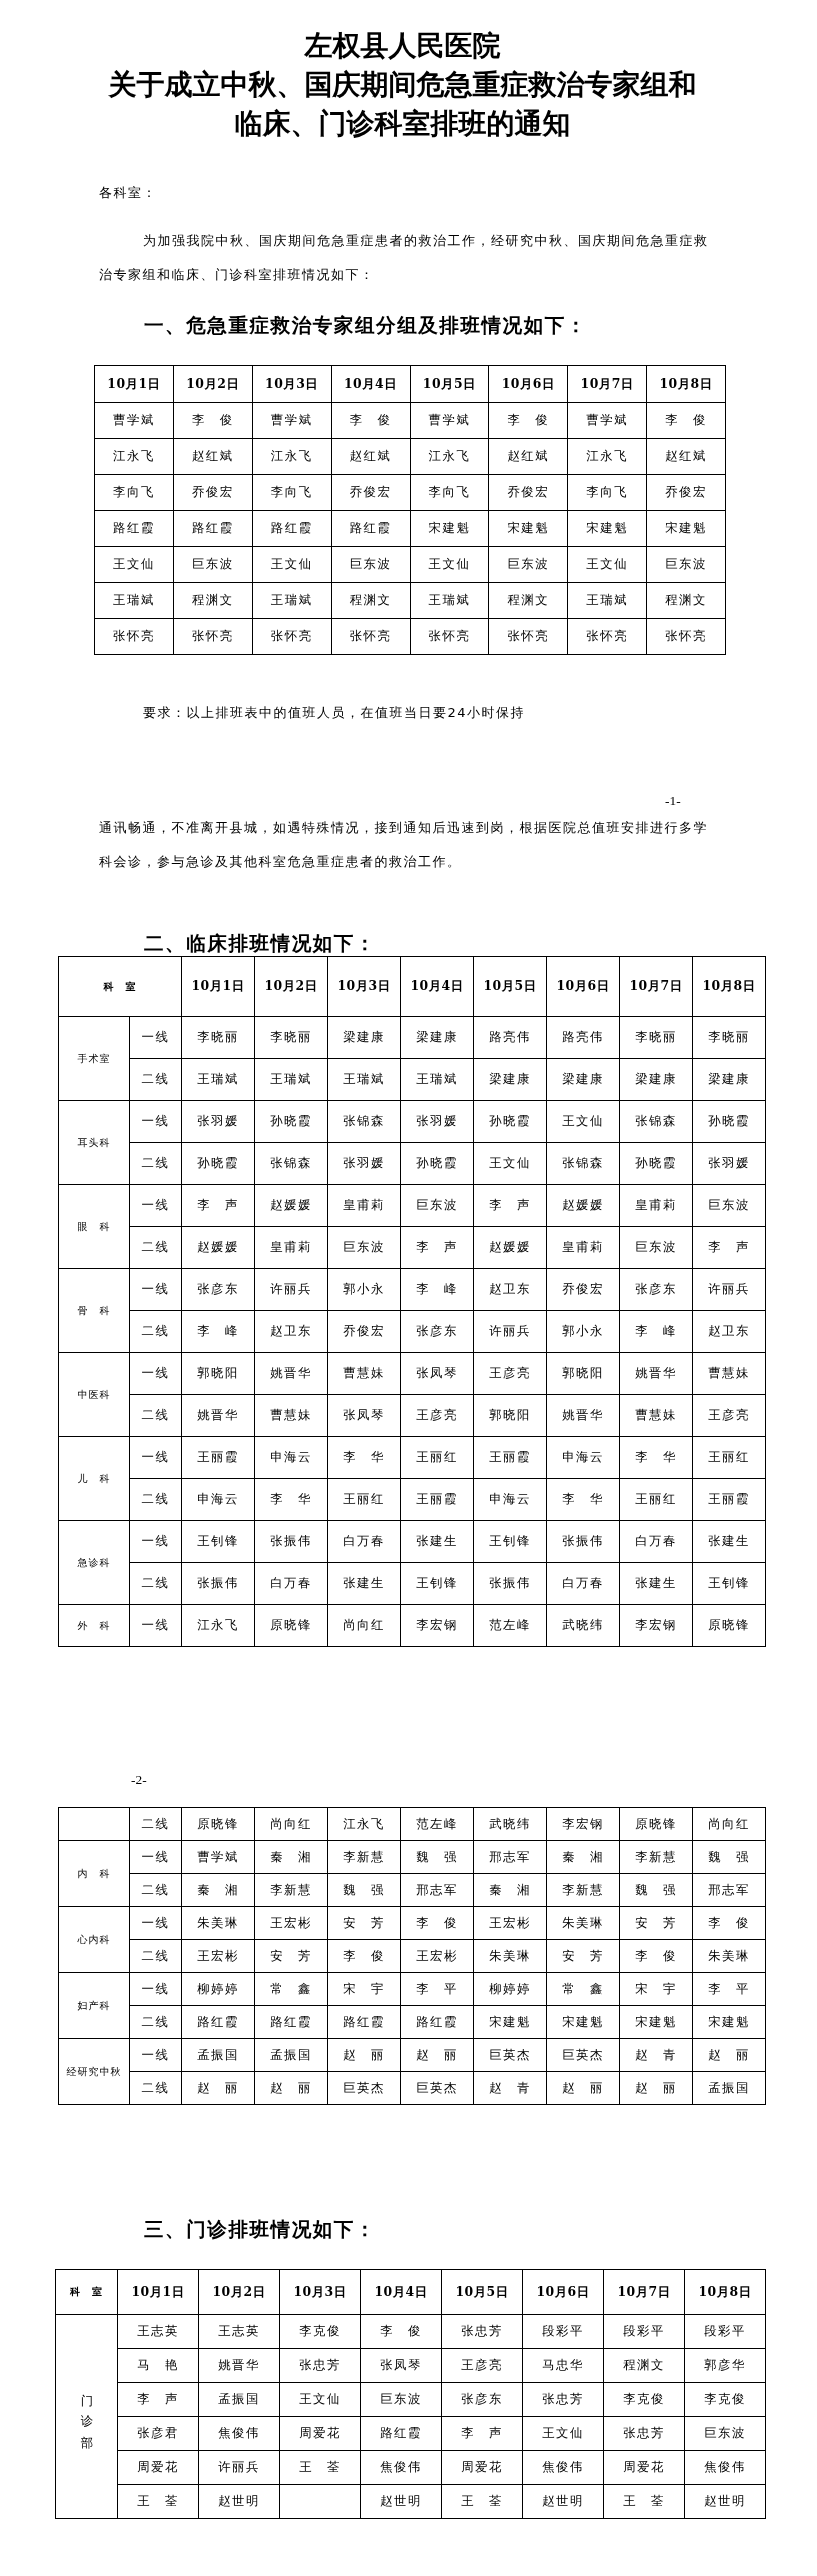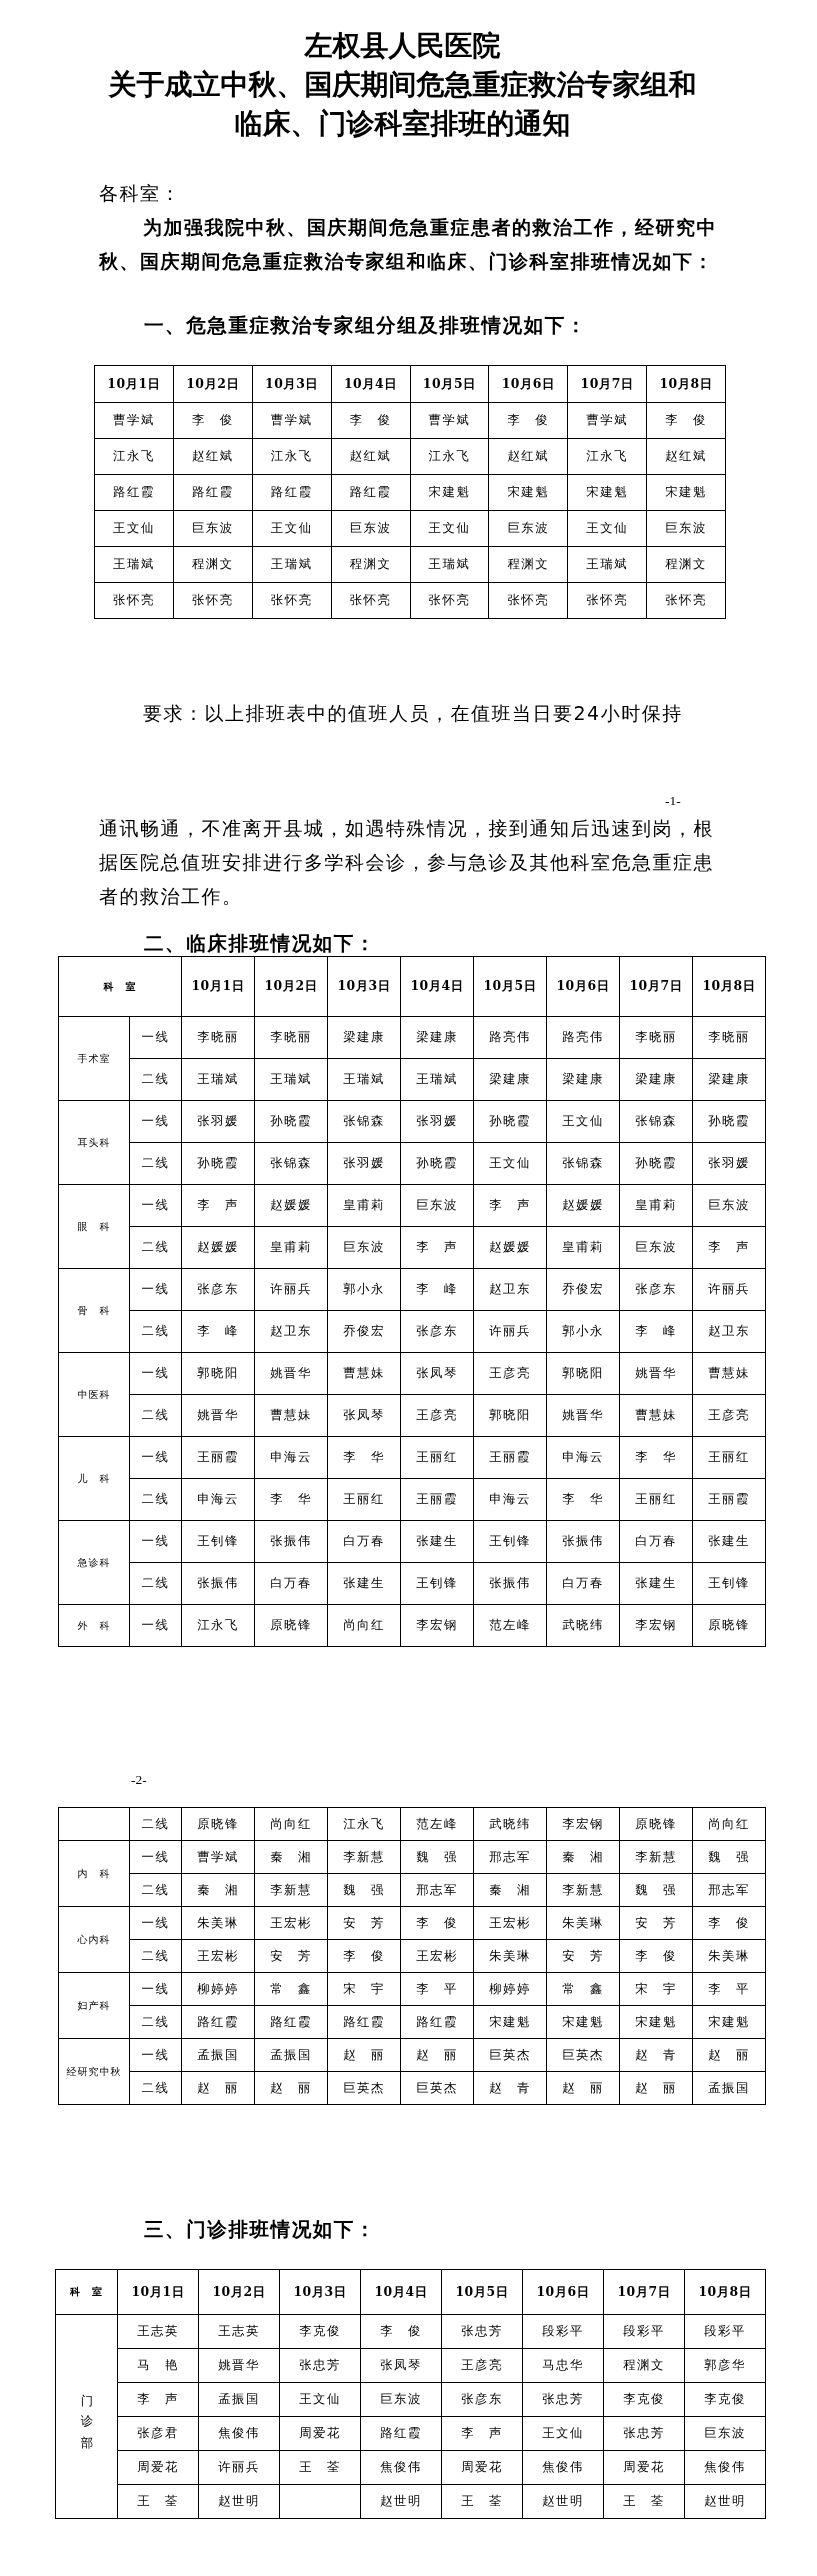--- a/index.html
+++ b/index.html
@@ -1,21 +1,21 @@
 <!DOCTYPE html>
 <html style="font-size:8.2px"><head>
 <meta charset="utf-8">
 <style>
   html,body{margin:0;padding:0;background:#fff;}
   body{width:818px;height:2798px;position:relative;overflow:hidden;color:#000;
        font-family:"DejaVu Serif","Liberation Serif",serif;}
   .abs{position:absolute;}
   .title{left:0;width:805px;text-align:center;font-family:"DejaVu Serif","Liberation Serif",serif;
          font-weight:bold;font-size:28px;line-height:39px;letter-spacing:0px;}
-  .body-text{left:99px;width:618px;font-size:19px;line-height:34px;letter-spacing:1.5px;
+  .body-text{left:99px;width:618px;font-size:13px;line-height:34px;letter-spacing:1.5px;
              font-family:"DejaVu Sans","Liberation Sans",sans-serif;}
   .indent{text-indent:44px;}
   .heading{font-family:"DejaVu Sans","Liberation Sans",sans-serif;font-weight:bold;font-size:19.6px;}
   .page-num{font-size:13.4px;font-family:"Liberation Serif",serif;}
   table{border-collapse:collapse;table-layout:fixed;padding-left:8px;}
   td,th{border:1px solid #000;text-align:center;vertical-align:middle;padding:0;
         font-family:"DejaVu Sans","Liberation Sans",sans-serif;font-weight:normal;font-size:12.4px;letter-spacing:1.5px;}
   th{font-family:"DejaVu Serif","Liberation Serif",serif;font-weight:bold;font-size:12.4px;letter-spacing:0.5px;}
   #t1 td{height:35px;} #t1 th{height:36px;}
   #t2 td{height:41px;} #t2 th{height:59px;}
@@ -25,21 +25,21 @@
   .vert{writing-mode:vertical-rl;letter-spacing:20.6px;}
 </style>
 </head>
 <body>
 
 <div class="abs title" style="top:26px;">左权县人民医院</div>
 <div class="abs title" style="top:65px;">关于成立中秋、国庆期间危急重症救治专家组和</div>
 <div class="abs title" style="top:104px;">临床、门诊科室排班的通知</div>
 
 <div class="abs body-text" style="top:176px;">各科室：</div>
-<div class="abs body-text indent" style="top:210px;font-weight:bold;">为加强我院中秋、国庆期间危急重症患者的救治工作，经研究中秋、国庆期间危急重症救治专家组和临床、门诊科室排班情况如下：</div>
+<div class="abs body-text indent" style="top:224px;">为加强我院中秋、国庆期间危急重症患者的救治工作，经研究中秋、国庆期间危急重症救治专家组和临床、门诊科室排班情况如下：</div>
 
 <div class="abs body-text heading" style="top:309px;left:144px;">一、危急重症救治专家组分组及排班情况如下：</div>
 
 <table id="t1" class="abs" style="left:94px;top:365px;width:632px;">
   <thead>
       <tr id="t1-head">
         <th>10月1日</th>
         <th>10月2日</th>
         <th>10月3日</th>
         <th>10月4日</th>
@@ -62,20 +62,30 @@
       </tr>
       <tr>
         <td>江永飞</td>
         <td>赵红斌</td>
         <td>江永飞</td>
         <td>赵红斌</td>
         <td>江永飞</td>
         <td>赵红斌</td>
         <td>江永飞</td>
         <td>赵红斌</td>
+      </tr>
+      <tr>
+        <td>李向飞</td>
+        <td>乔俊宏</td>
+        <td>李向飞</td>
+        <td>乔俊宏</td>
+        <td>李向飞</td>
+        <td>乔俊宏</td>
+        <td>李向飞</td>
+        <td>乔俊宏</td>
       </tr>
       <tr>
         <td>路红霞</td>
         <td>路红霞</td>
         <td>路红霞</td>
         <td>路红霞</td>
         <td>宋建魁</td>
         <td>宋建魁</td>
         <td>宋建魁</td>
         <td>宋建魁</td>

